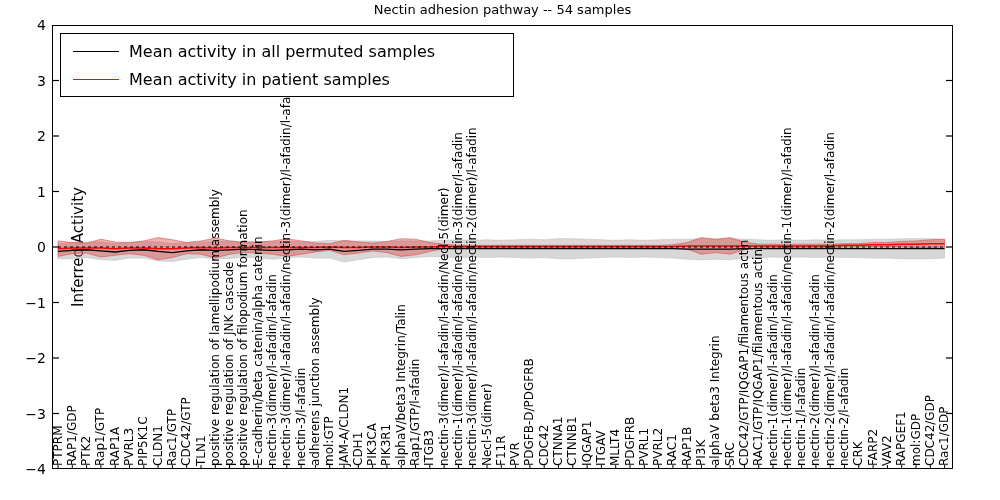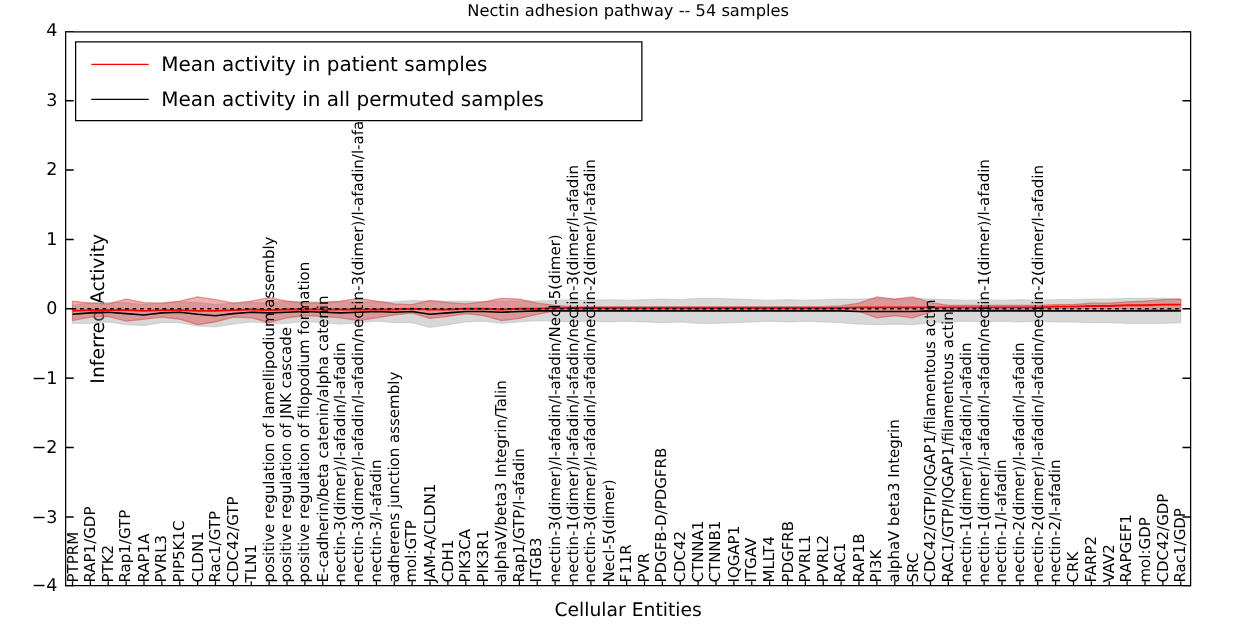--- a/index.html
+++ b/index.html
@@ -22,21 +22,20 @@
   .legend-row{display:flex;align-items:center;height:22px;}
   .legend-line{width:46px;height:0;border-top:1.6px solid #000;margin-left:12px;flex:none;}
   .legend-text{font-size:16px;margin-left:10px;white-space:nowrap;}
 </style>
 </head>
 <body>
 
 <div id="figure">
   <div class="title">Nectin adhesion pathway -- 54 samples</div>
   <div class="ylabel">Inferred Activity</div>
-  <div class="xlabel">Cellular Entities</div>
 
   <div id="ytick-layer">
       <div class="ytick-label" style="top: 18px;">4</div>
       <div class="ytick-label" style="top: 73.5px;">3</div>
       <div class="ytick-label" style="top: 129px;">2</div>
       <div class="ytick-label" style="top: 184.5px;">1</div>
       <div class="ytick-label" style="top: 240px;">0</div>
       <div class="ytick-label" style="top: 295.5px;">−1</div>
       <div class="ytick-label" style="top: 351px;">−2</div>
       <div class="ytick-label" style="top: 406.5px;">−3</div>
@@ -195,21 +194,21 @@
       <div class="cat-label" style="left: 843.2px; top: 441px;">RAPGEF1</div>
       <div class="cat-label" style="left: 857.5px; top: 441px;">mol:GDP</div>
       <div class="cat-label" style="left: 871.8px; top: 441px;">CDC42/GDP</div>
       <div class="cat-label" style="left: 886.1px; top: 441px;">Rac1/GDP</div>
     </div>
 
   <div id="plot-frame"></div>
 
   <div id="legend">
       <div class="legend-row">
+        <div class="legend-line" style="border-top-color: rgb(0, 0, 0);"></div>
+        <span class="legend-text">Mean activity in all permuted samples</span>
+      </div>
+      <div class="legend-row">
         <div class="legend-line" style="border-top-color: rgb(255, 0, 0);"></div>
         <span class="legend-text">Mean activity in patient samples</span>
       </div>
-      <div class="legend-row">
-        <div class="legend-line" style="border-top-color: rgb(0, 0, 0);"></div>
-        <span class="legend-text">Mean activity in all permuted samples</span>
-      </div>
     </div>
 </div>
 
 </body></html>

